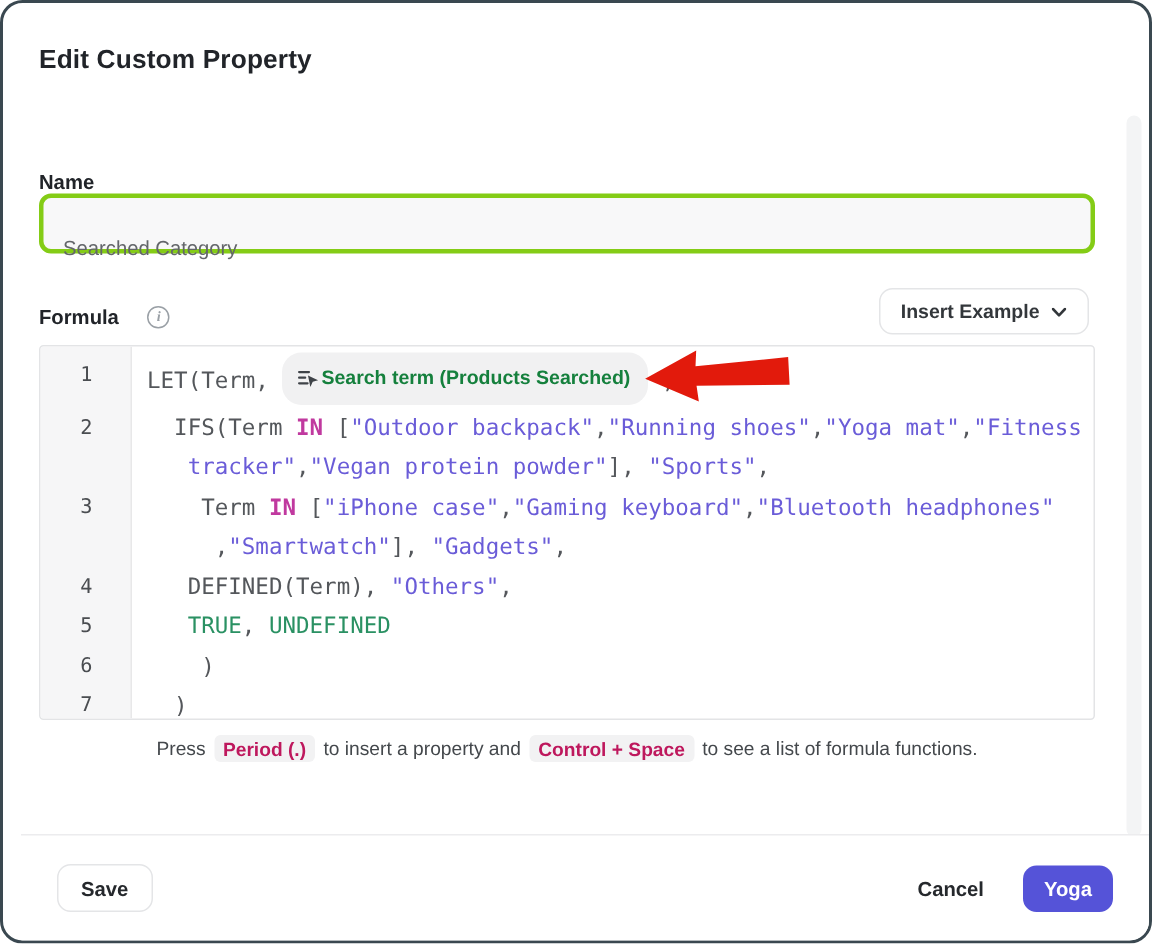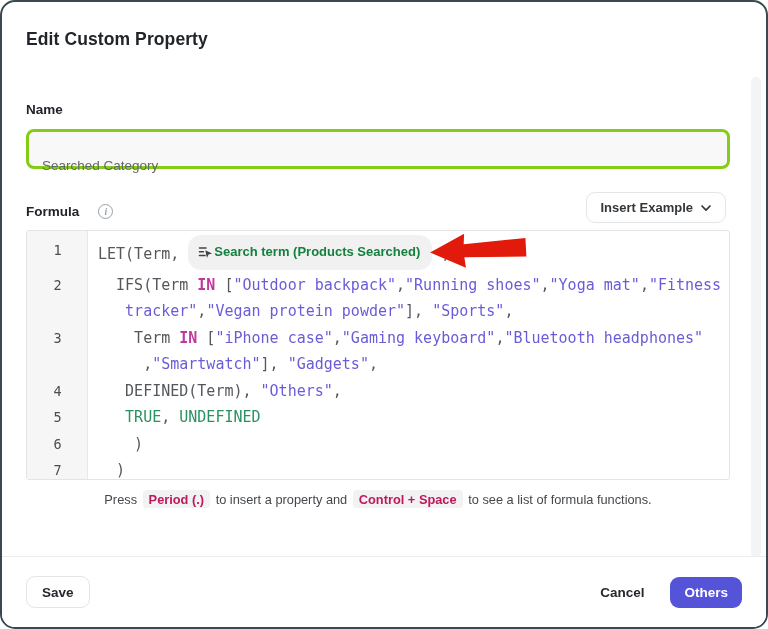--- a/index.html
+++ b/index.html
@@ -3,21 +3,21 @@
 <meta charset="utf-8">
 <style>
   * { margin:0; padding:0; box-sizing:border-box; }
   html,body { width:768px; height:629px; background:#ffffff; font-family:"Liberation Sans", sans-serif; }
   .modal {
     position:relative; width:768px; height:629px; background:#ffffff;
     border:2px solid #3a4850; border-radius:15px; overflow:hidden;
   }
   .title { position:absolute; left:24px; top:27px; font-size:17.5px; font-weight:700; color:#212429; letter-spacing:.1px; }
   .field-label { position:absolute; left:24px; font-size:13.5px; font-weight:700; color:#212429; }
-  .name-label { top:100px; }
+  .name-label { top:112px; }
   .name-input {
     position:absolute; left:24px; top:127px; width:704px; height:36px;
     background:#f8f8f9; border:3px solid #84cc16; border-radius:8px;
     font-size:13.5px; color:#63666a; padding:17px 13px; line-height:34px;
   }
   .formula-row { position:absolute; left:24px; top:202px; display:flex; align-items:center; gap:19px; }
   .formula-label { font-size:13.5px; font-weight:700; color:#212429; }
   .info-icon {
     width:15px; height:15px; border:1.2px solid #9aa0a6; border-radius:50%;
     color:#9aa0a6; font-size:9.5px; font-weight:600; display:inline-flex;
@@ -47,21 +47,21 @@
     display:inline-flex; align-items:center; gap:1px; background:#f1f1f2;
     border-radius:13px; padding:4px 12px 4px 10px; vertical-align:middle; position:relative; top:-2px;
     font-family:"Liberation Sans", sans-serif; font-size:13px; font-weight:600; color:#15803d;
     cursor:pointer;
   }
   .annotation-arrow { position:absolute; left:426px; top:228px; width:100px; height:40px; transform:rotate(-3deg); pointer-events:none; }
   .hint { position:absolute; left:24px; top:488px; width:704px; text-align:center; font-size:12.8px; color:#44484c; }
   .kbd { display:inline-block; background:#f2f2f3; border-radius:4px; padding:1.5px 6px; color:#be185d; font-weight:600; margin:0 2px; }
   .scrollbar-track { position:absolute; right:5px; top:75px; width:10px; height:481px; background:#f3f4f5; border-radius:5px; }
   .footer {
-    position:absolute; left:0; right:0; bottom:0; height:71px;
+    position:absolute; left:12px; right:0; bottom:0; height:71px;
     border-top:1px solid #ececee; background:#fff;
     display:flex; align-items:center; padding:0 24px;
   }
   .btn { font-family:"Liberation Sans", sans-serif; font-size:13.5px; font-weight:600; cursor:pointer; }
   .save-btn { background:#fff; border:1px solid #e4e5e7; border-radius:9px; color:#25282c; height:32px; padding:0 15px; }
   .footer-right { margin-left:auto; display:flex; align-items:center; gap:26px; }
   .cancel-btn { background:none; border:none; color:#25282c; }
   .apply-btn { background:var(--accent,#5553d8); border:none; border-radius:9px; color:#fff; height:31px; padding:0 14px; }
   .chev { display:inline-block; }
 </style>
@@ -157,17 +157,17 @@
     <span class="kbd">Control + Space</span>
     <span>to see a list of formula functions.</span>
   </div>
 
   <div class="scrollbar-track"></div>
 
   <div class="footer">
     <button class="btn save-btn">Save</button>
     <div class="footer-right">
       <button class="btn cancel-btn">Cancel</button>
-      <button class="btn apply-btn">Others</button>
+      <button class="btn apply-btn">Yoga</button>
     </div>
   </div>
 
 </div>
 
 </body></html>

